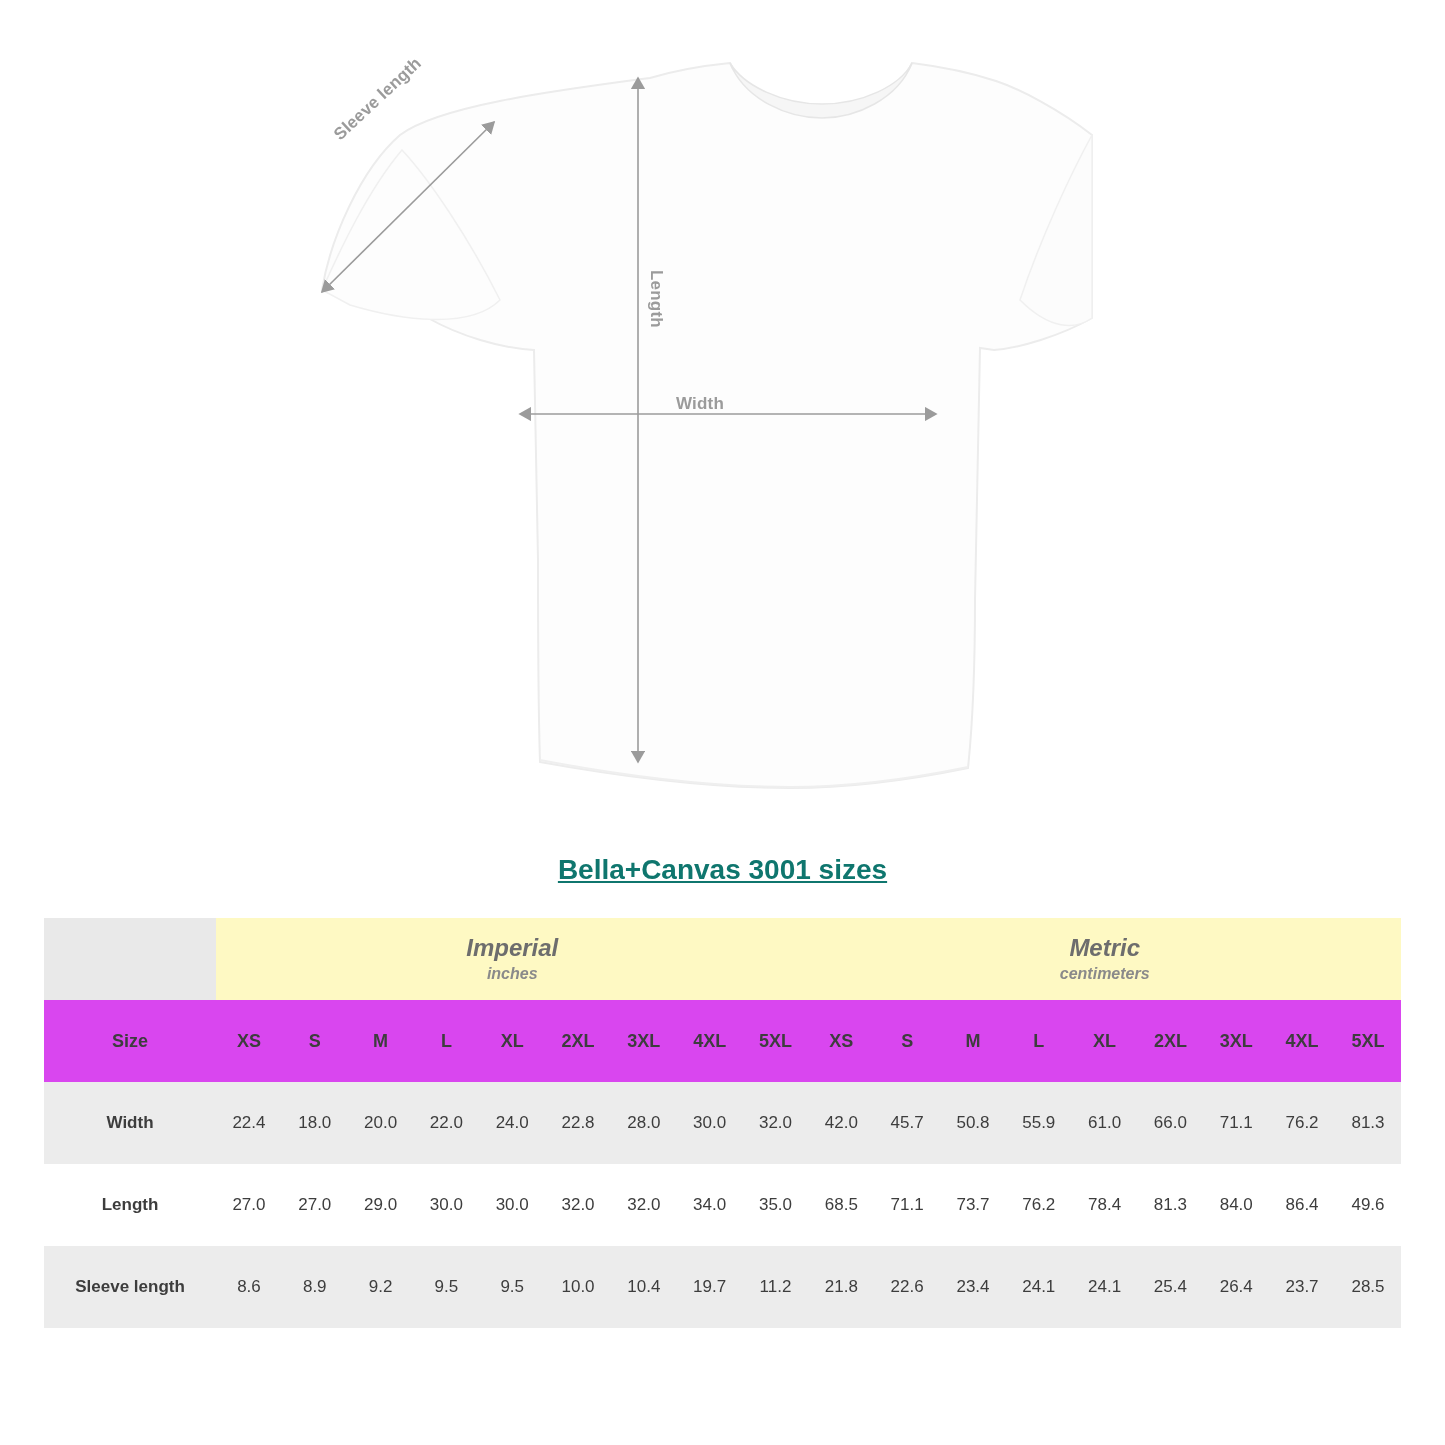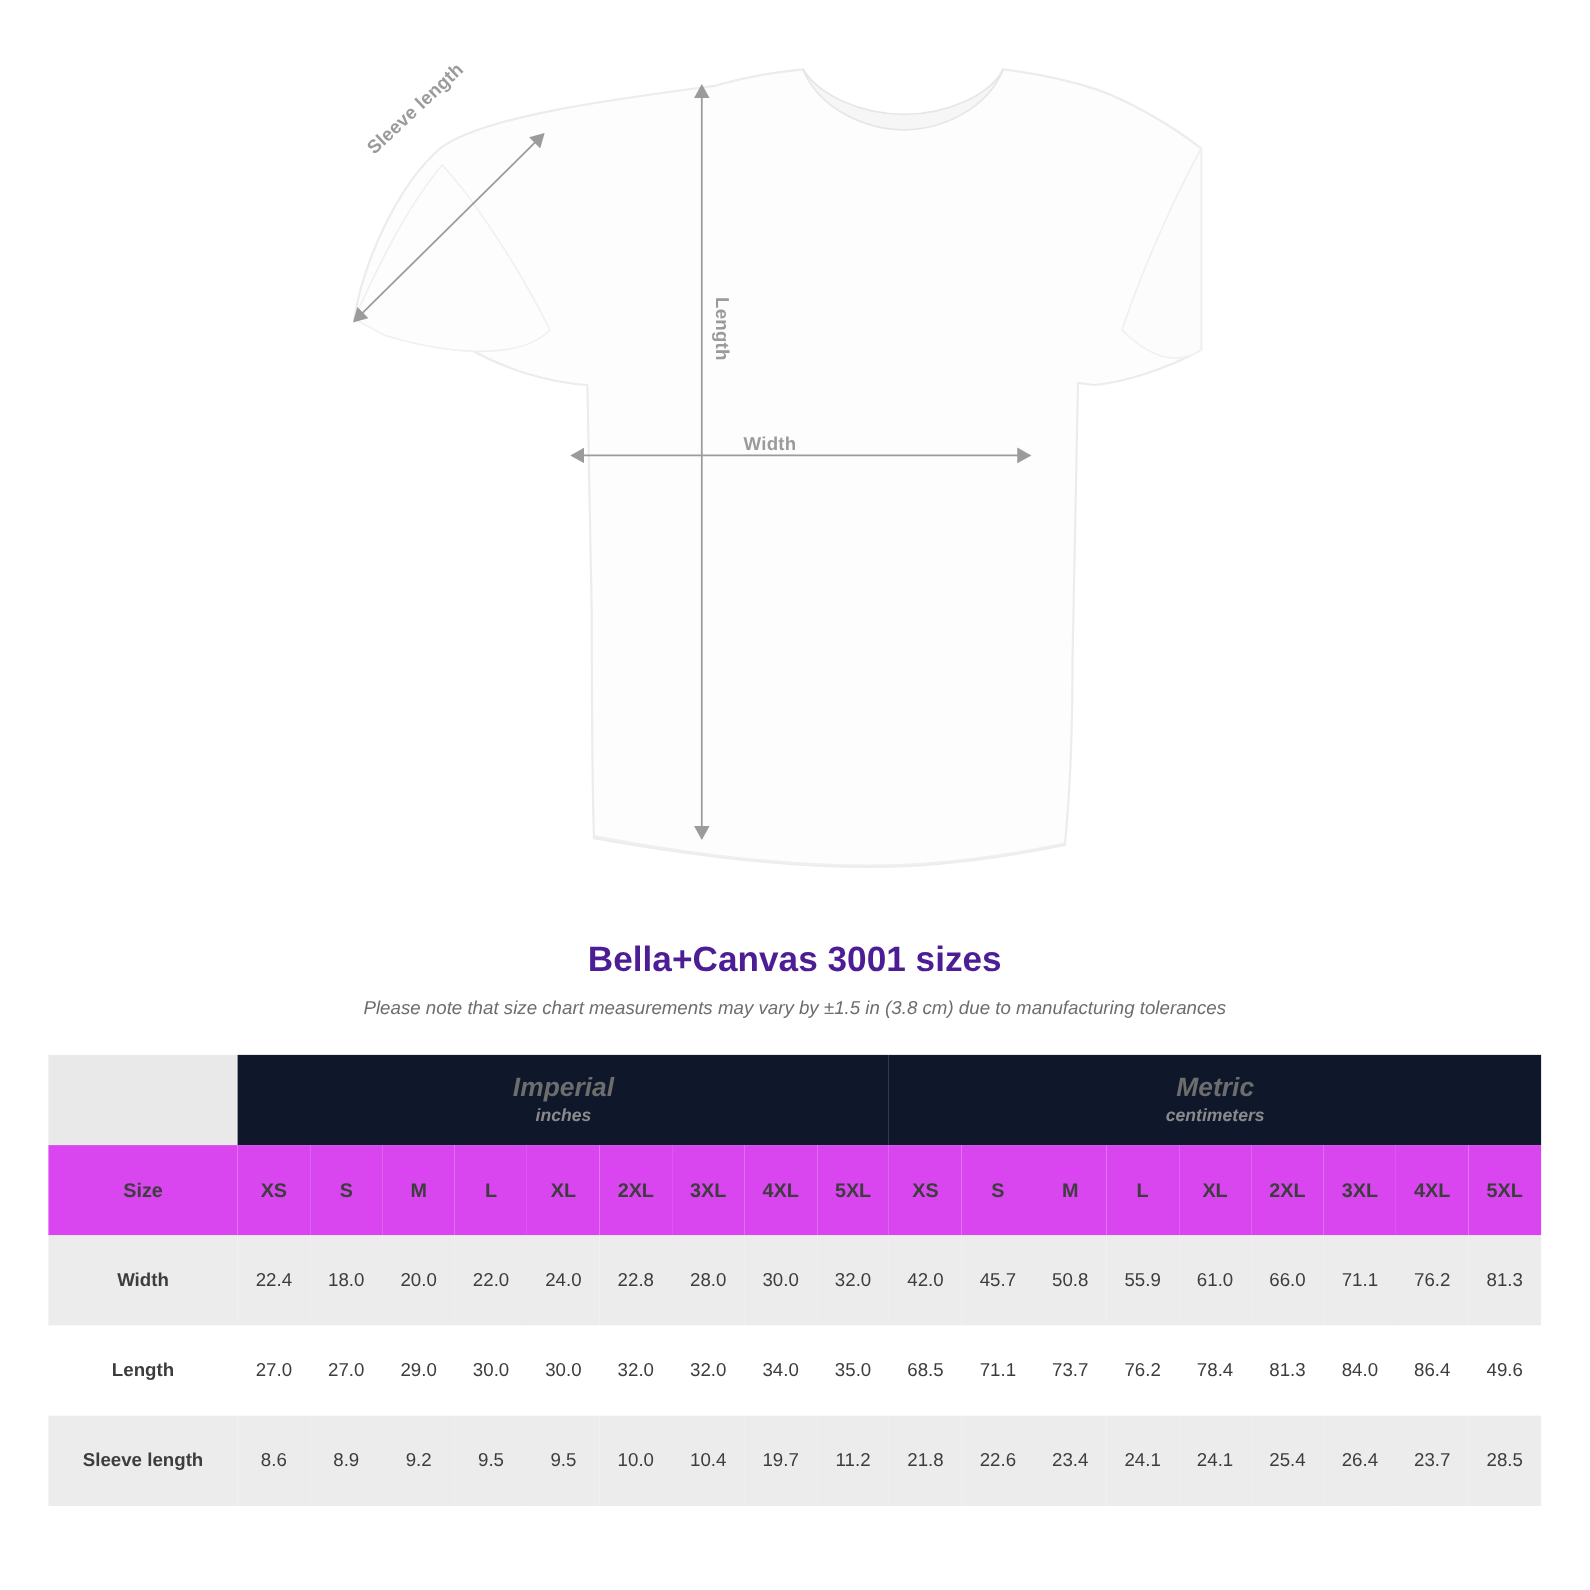--- a/index.html
+++ b/index.html
@@ -53,24 +53,25 @@
     left: 676px;
     top: 394px;
   }
 
   
   .title-block {
     text-align: center;
     margin-top: 24px;
   }
   .chart-title {
-    font-size: 32px;
-    font-weight: bold;
-    color: #4c1d95;
+    font-size: 28px;
+    font-weight: bold;
+    color: #0f766e;
     margin: 0 0 16px 0;
+    text-decoration: underline;
   }
   .chart-note {
     font-size: 17px;
     font-style: italic;
     color: #6d6d6d;
     margin: 0;
   }
 
   
   .table-wrap {
@@ -88,21 +89,21 @@
   table.size-table td {
     border: 0;
     text-align: center;
     vertical-align: middle;
     font-size: 17px;
     color: #3d3d3d;
     height: 82px;
     padding: 0;
   }
   .unit-head {
-    background: #0f172a;
+    background: #fef9c3;
     height: 110px;
     margin-top: 40px;
   }
   .unit-head .unit-name {
     font-size: 24px;
     font-style: italic;
     font-weight: bold;
     color: #6d6d6d;
     display: block;
     line-height: 1.25;
@@ -195,21 +196,20 @@
     <line x1="494" y1="122" x2="322" y2="292" stroke="#9b9b9b" stroke-width="1.6" marker-start="url(#arrTail)" marker-end="url(#arrHead)"></line>
   </svg>
 
   <div class="dim-label sleeve">Sleeve length</div>
   <div class="dim-label length">Length</div>
   <div class="dim-label width">Width</div>
 </div>
 
 <div class="title-block">
   <h1 class="chart-title">Bella+Canvas 3001 sizes</h1>
-  <p class="chart-note">Please note that size chart measurements may vary by ±1.5 in (3.8 cm) due to manufacturing tolerances</p>
 </div>
 
 <div class="table-wrap">
   <table class="size-table">
     <colgroup>
       <col class="label-col">
       <col class="data-col">
         <col class="data-col">
         <col class="data-col">
       <col class="data-col">

